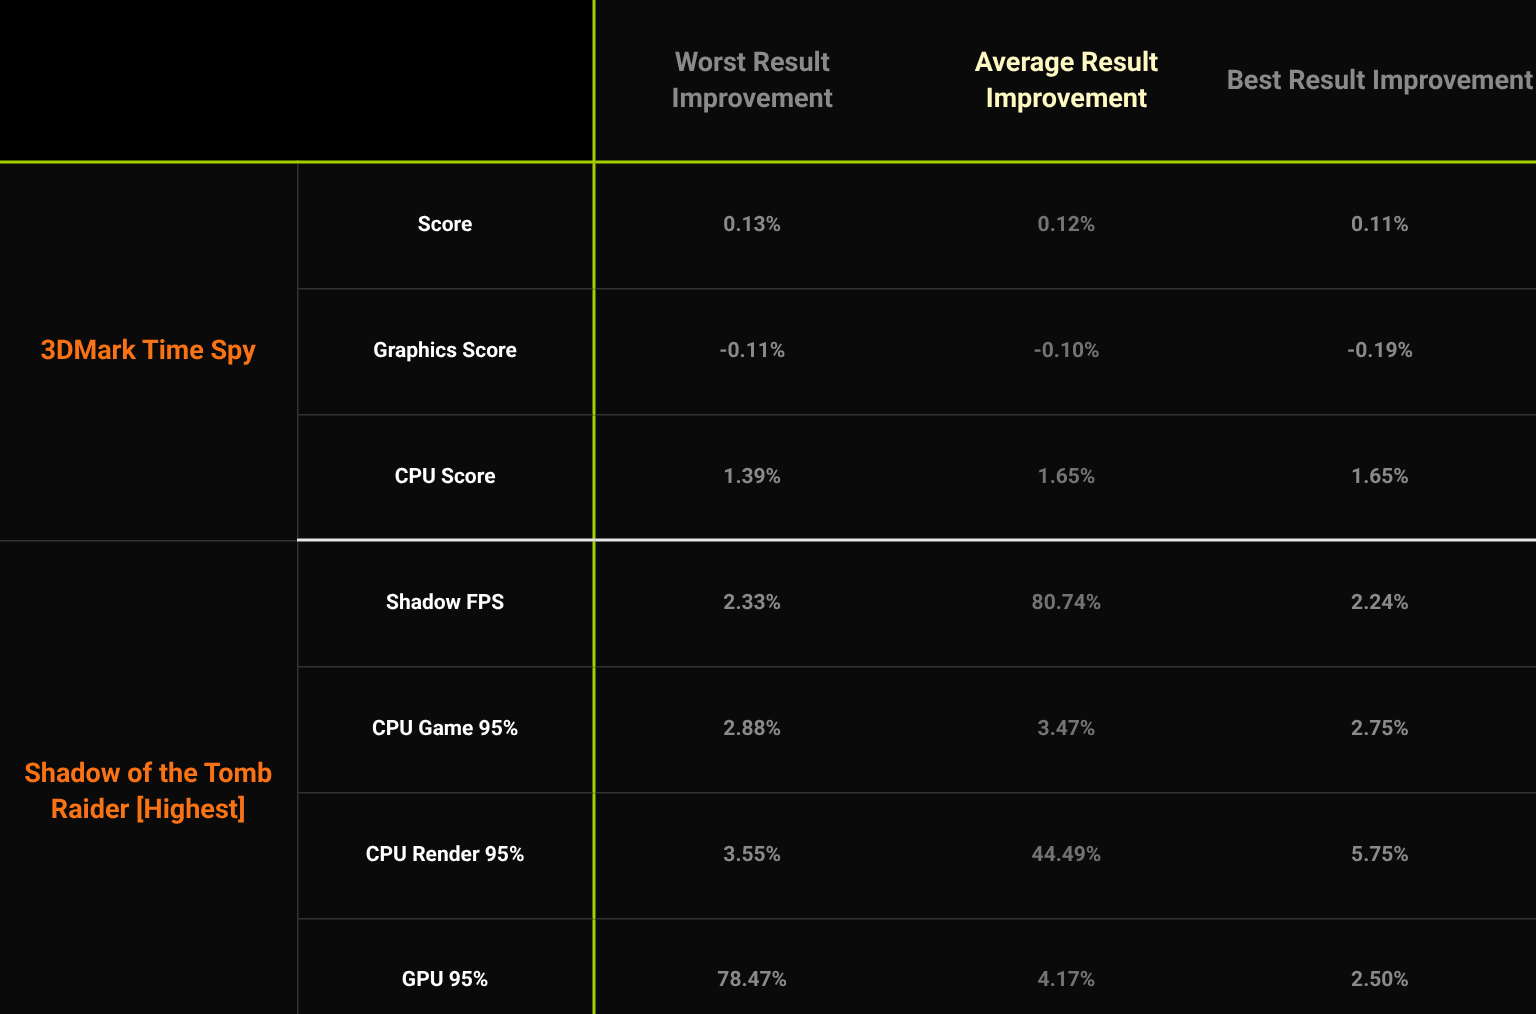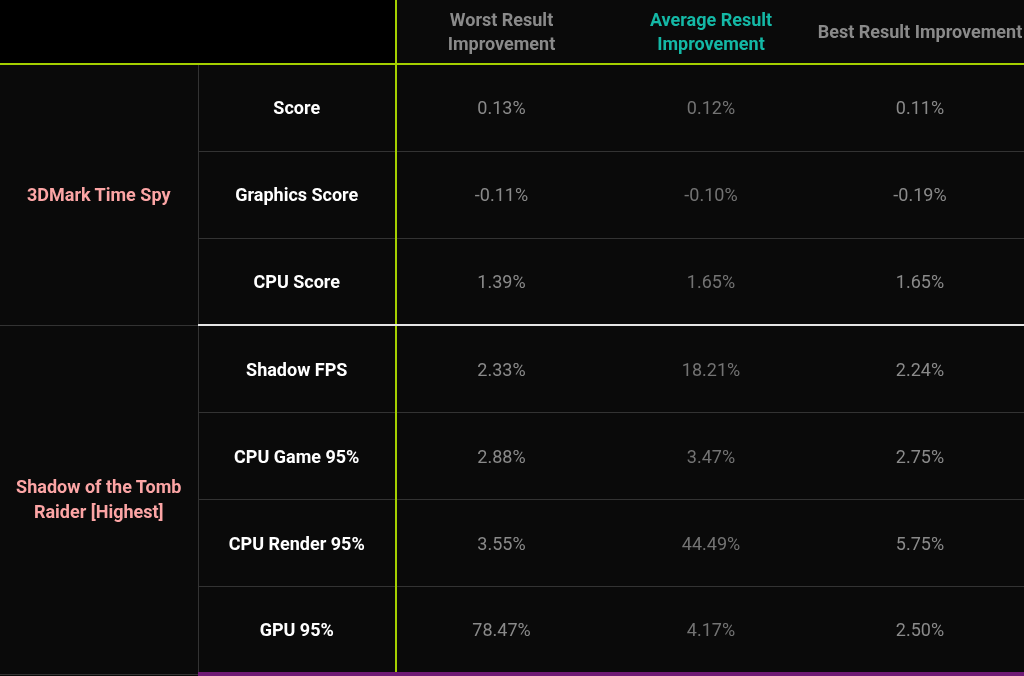--- a/index.html
+++ b/index.html
@@ -20,54 +20,54 @@
       border-collapse: collapse;
       table-layout: fixed;
     }
     th, td {
       text-align: center;
       vertical-align: middle;
       padding: 0;
     }
     
     thead tr {
-      height: 64px;
+      height: 108px;
     }
     thead th {
       border-bottom: 2px solid #a4d000;
       color: #8a8a8a;
       font-weight: 700;
       font-size: 18px;
       line-height: 1.3;
     }
     thead th.active {
-      color: #14b8a6;
+      color: #fef9c3;
     }
     thead th.blank {
       background: #000;
     }
     
     tbody td, tbody th {
       border-bottom: 1px solid #333;
-      font-size: 18px;
+      font-size: 14px;
     }
     tbody td.metric-label {
       color: #ffffff;
       font-weight: 700;
     }
     tbody th.group-label {
-      color: #fca5a5;
+      color: #f97316;
       font-weight: 700;
       font-size: 18px;
       line-height: 1.35;
       border-right: 1px solid #333;
     }
     tbody td.val {
       color: #8a8a8a;
-      font-weight: 400;
+      font-weight: 700;
       text-align: center;
     }
     tbody td.val.active {
       color: #737373;
     }
     
     .vsep {
       border-right: 2px solid #a4d000;
     }
     
@@ -127,21 +127,21 @@
       <td class="metric-label vsep">CPU Score</td>
       <td class="val">1.39%</td>
       <td class="val active">1.65%</td>
       <td class="val">1.65%</td>
     </tr>
 
     <tr>
       <th rowspan="4" class="group-label">Shadow of the Tomb Raider [Highest]</th>
       <td class="metric-label vsep">Shadow FPS</td>
       <td class="val">2.33%</td>
-      <td class="val active">18.21%</td>
+      <td class="val active">80.74%</td>
       <td class="val">2.24%</td>
     </tr>
     <tr>
       <td class="metric-label vsep">CPU Game 95%</td>
       <td class="val">2.88%</td>
       <td class="val active">3.47%</td>
       <td class="val">2.75%</td>
     </tr>
     <tr>
       <td class="metric-label vsep">CPU Render 95%</td>

